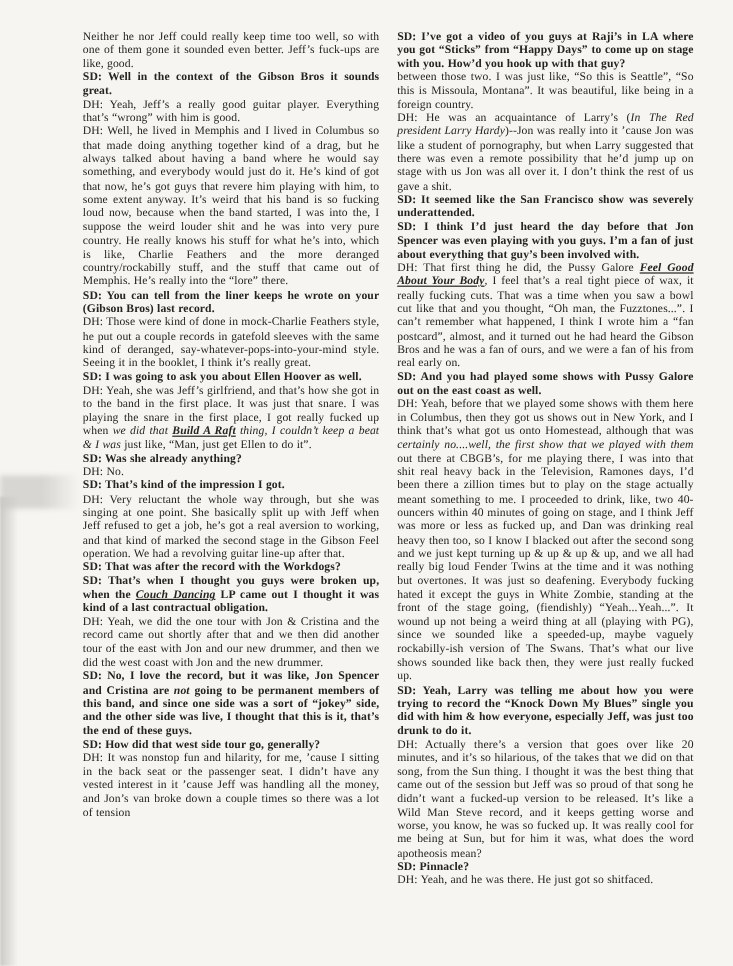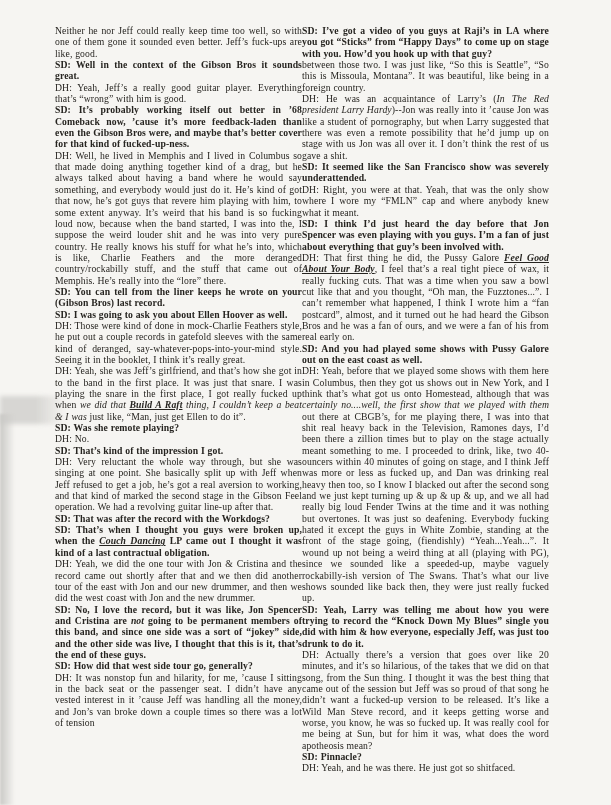--- a/index.html
+++ b/index.html
@@ -9,23 +9,24 @@
   body {
     width: 611px;
     height: 805px;
     position: relative;
     overflow: hidden;
     background: #f6f5f2;
     font-family: "Liberation Serif", serif;
   }
   .page-columns {
     position: absolute;
-    left: 55px;
+    left: 69px;
     top: 25px;
     display: flex;
+    gap: 15px;
   }
   .col {
     width: 247px;
   }
   .para {
     margin: 0;
     font-size: 9.7px;
     line-height: 11.35px;
     text-align: justify;
     color: #262420;
@@ -60,43 +61,41 @@
 <body>
 
 <div class="scan-band"></div>
 <div class="scan-strip"></div>
 
 <div class="page-columns">
   <div class="col">
       <p class="para"><span class="seg-n">Neither he nor Jeff could really keep time too well, so with one of them gone it sounded even better. Jeff’s fuck-ups are like, good.</span></p>
       <p class="para"><span class="seg-b">SD: Well in the context of the Gibson Bros it sounds great.</span></p>
       <p class="para"><span class="seg-n">DH: Yeah, Jeff’s a really good guitar player. Everything that’s “wrong” with him is good.</span></p>
-      <p class="para"><span class="seg-b">SD: It’s probably working itself out better in ’68 Comeback now, ’cause it’s more feedback-laden than even the Gibson Bros were, and maybe that’s better cover for that kind of fucked-up-ness.</span></p>
       <p class="para"><span class="seg-n">DH: Well, he lived in Memphis and I lived in Columbus so that made doing anything together kind of a drag, but he always talked about having a band where he would say something, and everybody would just do it. He’s kind of got that now, he’s got guys that revere him playing with him, to some extent anyway. It’s weird that his band is so fucking loud now, because when the band started, I was into the, I suppose the weird louder shit and he was into very pure country. He really knows his stuff for what he’s into, which is like, Charlie Feathers and the more deranged country/rockabilly stuff, and the stuff that came out of Memphis. He’s really into the “lore” there.</span></p>
       <p class="para"><span class="seg-b">SD: You can tell from the liner keeps he wrote on your (Gibson Bros) last record.</span></p>
+      <p class="para"><span class="seg-n">DH: Those were kind of done in mock-Charlie Feathers style, he put out a couple records in gatefold sleeves with the same kind of deranged, say-whatever-pops-into-your-mind style. Seeing it in the booklet, I think it’s really great.</span></p>
       <p class="para"><span class="seg-b">SD: I was going to ask you about Ellen Hoover as well.</span></p>
-      <p class="para"><span class="seg-n">DH: Those were kind of done in mock-Charlie Feathers style, he put out a couple records in gatefold sleeves with the same kind of deranged, say-whatever-pops-into-your-mind style. Seeing it in the booklet, I think it’s really great.</span></p>
       <p class="para"><span class="seg-n">DH: Yeah, she was Jeff’s girlfriend, and that’s how she got in to the band in the first place. It was just that snare. I was playing the snare in the first place, I got really fucked up when </span><span class="seg-i">we did that </span><span class="seg-t">Build A Raft</span><span class="seg-i"> thing, I couldn’t keep a beat &amp; I was </span><span class="seg-n">just like, “Man, just get Ellen to do it”.</span></p>
-      <p class="para"><span class="seg-b">SD: Was she remote playing?</span></p>
+      <p class="para"><span class="seg-b">SD: Was she already anything?</span></p>
       <p class="para"><span class="seg-n">DH: No.</span></p>
       <p class="para"><span class="seg-b">SD: That’s kind of the impression I got.</span></p>
       <p class="para"><span class="seg-n">DH: Very reluctant the whole way through, but she was singing at one point. She basically split up with Jeff when Jeff refused to get a job, he’s got a real aversion to working, and that kind of marked the second stage in the Gibson Feel operation. We had a revolving guitar line-up after that.</span></p>
       <p class="para"><span class="seg-b">SD: That was after the record with the Workdogs?</span></p>
       <p class="para"><span class="seg-b">SD: That’s when I thought you guys were broken up, when the </span><span class="seg-t">Couch Dancing</span><span class="seg-b"> LP came out I thought it was kind of a last contractual obligation.</span></p>
       <p class="para"><span class="seg-n">DH: Yeah, we did the one tour with Jon &amp; Cristina and the record came out shortly after that and we then did another tour of the east with Jon and our new drummer, and then we did the west coast with Jon and the new drummer.</span></p>
       <p class="para"><span class="seg-b">SD: No, I love the record, but it was like, Jon Spencer and Cristina are </span><span class="seg-bi">not</span><span class="seg-b"> going to be permanent members of this band, and since one side was a sort of “jokey” side, and the other side was live, I thought that this is it, that’s the end of these guys.</span></p>
       <p class="para"><span class="seg-b">SD: How did that west side tour go, generally?</span></p>
       <p class="para"><span class="seg-n">DH: It was nonstop fun and hilarity, for me, ’cause I sitting in the back seat or the passenger seat. I didn’t have any vested interest in it ’cause Jeff was handling all the money, and Jon’s van broke down a couple times so there was a lot of tension</span></p>
     </div>
   <div class="col">
       <p class="para"><span class="seg-b">SD: I’ve got a video of you guys at Raji’s in LA where you got “Sticks” from “Happy Days” to come up on stage with you. How’d you hook up with that guy?</span></p>
       <p class="para"><span class="seg-n">between those two. I was just like, “So this is Seattle”, “So this is Missoula, Montana”. It was beautiful, like being in a foreign country.</span></p>
       <p class="para"><span class="seg-n">DH: He was an acquaintance of Larry’s (</span><span class="seg-i">In The Red president Larry Hardy</span><span class="seg-n">)--Jon was really into it ’cause Jon was like a student of pornography, but when Larry suggested that there was even a remote possibility that he’d jump up on stage with us Jon was all over it. I don’t think the rest of us gave a shit.</span></p>
       <p class="para"><span class="seg-b">SD: It seemed like the San Francisco show was severely underattended.</span></p>
-      <p class="para"><span class="seg-n">DH: Right, you were at that. Yeah, that was the only show where I wore my “FMLN” cap and where anybody knew what it meant.</span></p>
       <p class="para"><span class="seg-b">SD: I think I’d just heard the day before that Jon Spencer was even playing with you guys. I’m a fan of just about everything that guy’s been involved with.</span></p>
       <p class="para"><span class="seg-n">DH: That first thing he did, the Pussy Galore </span><span class="seg-t">Feel Good About Your Body</span><span class="seg-n">, I feel that’s a real tight piece of wax, it really fucking cuts. That was a time when you saw a bowl cut like that and you thought, “Oh man, the Fuzztones...”. I can’t remember what happened, I think I wrote him a “fan postcard”, almost, and it turned out he had heard the Gibson Bros and he was a fan of ours, and we were a fan of his from real early on.</span></p>
       <p class="para"><span class="seg-b">SD: And you had played some shows with Pussy Galore out on the east coast as well.</span></p>
       <p class="para"><span class="seg-n">DH: Yeah, before that we played some shows with them here in Columbus, then they got us shows out in New York, and I think that’s what got us onto Homestead, although that was </span><span class="seg-i">certainly no....well, the first show that we played with them </span><span class="seg-n">out there at CBGB’s, for me playing there, I was into that shit real heavy back in the Television, Ramones days, I’d been there a zillion times but to play on the stage actually meant something to me. I proceeded to drink, like, two 40-ouncers within 40 minutes of going on stage, and I think Jeff was more or less as fucked up, and Dan was drinking real heavy then too, so I know I blacked out after the second song and we just kept turning up &amp; up &amp; up &amp; up, and we all had really big loud Fender Twins at the time and it was nothing but overtones. It was just so deafening. Everybody fucking hated it except the guys in White Zombie, standing at the front of the stage going, (fiendishly) “Yeah...Yeah...”. It wound up not being a weird thing at all (playing with PG), since we sounded like a speeded-up, maybe vaguely rockabilly-ish version of The Swans. That’s what our live shows sounded like back then, they were just really fucked up.</span></p>
       <p class="para"><span class="seg-b">SD: Yeah, Larry was telling me about how you were trying to record the “Knock Down My Blues” single you did with him &amp; how everyone, especially Jeff, was just too drunk to do it.</span></p>
       <p class="para"><span class="seg-n">DH: Actually there’s a version that goes over like 20 minutes, and it’s so hilarious, of the takes that we did on that song, from the Sun thing. I thought it was the best thing that came out of the session but Jeff was so proud of that song he didn’t want a fucked-up version to be released. It’s like a Wild Man Steve record, and it keeps getting worse and worse, you know, he was so fucked up. It was really cool for me being at Sun, but for him it was, what does the word apotheosis mean?</span></p>
       <p class="para"><span class="seg-b">SD: Pinnacle?</span></p>
       <p class="para"><span class="seg-n">DH: Yeah, and he was there. He just got so shitfaced.</span></p>
     </div>
 </div>

